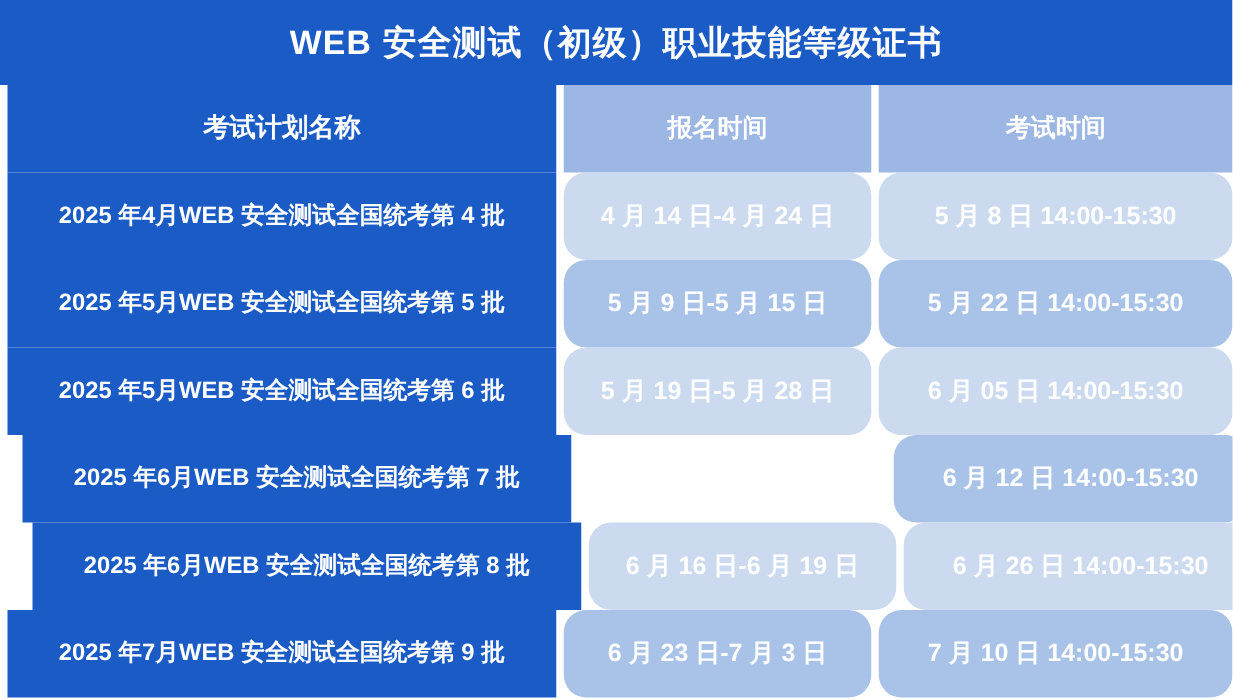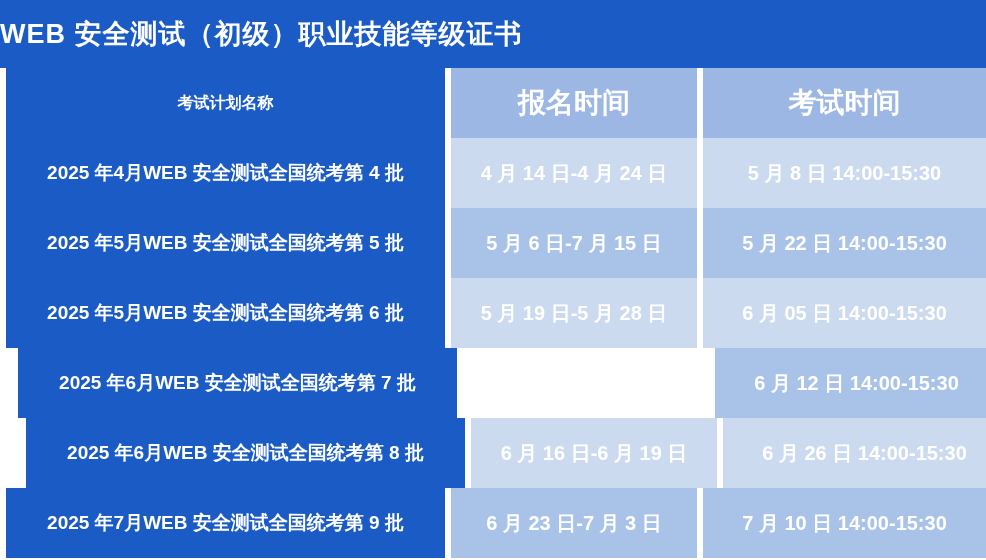--- a/index.html
+++ b/index.html
@@ -25,20 +25,21 @@
   
   .title-band {
     position: absolute;
     left: 0;
     top: 0;
     width: 986px;
     height: 68px;
     background: #1b5bc5;
     display: flex;
     align-items: center;
+    justify-content: center;
   }
   .title-text {
     color: #ffffff;
     font-size: 27px;
     font-weight: bold;
     letter-spacing: 1px;
     white-space: nowrap;
     line-height: 1;
   }
 
@@ -72,40 +73,41 @@
   }
 
   
   .col-name   { left: 6px;   width: 439px; }
   .col-reg    { left: 451px; width: 246px; }
   .col-exam   { left: 703px; width: 283px; }
 
   
   .row-header .col-name {
     background: #1b5bc5;
-    font-size: 16px;
+    font-size: 21px;
     font-weight: bold;
   }
   .row-header .col-reg,
   .row-header .col-exam {
     background: #9db7e4;
-    font-size: 28px;
+    font-size: 20px;
     font-weight: bold;
   }
 
   
   .row-data .col-name {
     background: #1b5bc5;
     font-size: 19px;
     font-weight: bold;
   }
   .row-data .col-reg,
   .row-data .col-exam {
     font-size: 20px;
     font-weight: bold;
+    border-radius: 18px;
   }
   
   .tint-light .col-reg,
   .tint-light .col-exam {
     background: #ccdaef;
   }
   .tint-dark .col-reg,
   .tint-dark .col-exam {
     background: #a8c2e8;
   }
@@ -128,21 +130,21 @@
     </div>
 
     <div class="row row-data tint-light" style="top:70px;">
       <div class="cell col-name">2025 年4月WEB 安全测试全国统考第 4 批</div>
       <div class="cell col-reg">4 月 14 日-4 月 24 日</div>
       <div class="cell col-exam">5 月 8 日  14:00-15:30</div>
     </div>
 
     <div class="row row-data tint-dark" style="top:140px;">
       <div class="cell col-name">2025 年5月WEB 安全测试全国统考第 5 批</div>
-      <div class="cell col-reg">5 月 6 日-7 月 15 日</div>
+      <div class="cell col-reg">5 月 9 日-5 月 15 日</div>
       <div class="cell col-exam">5 月 22 日  14:00-15:30</div>
     </div>
 
     <div class="row row-data tint-light" style="top:210px;padding-left:23px;">
       <div class="cell col-name">2025 年5月WEB 安全测试全国统考第 6 批</div>
       <div class="cell col-reg">5 月 19 日-5 月 28 日</div>
       <div class="cell col-exam">6 月 05 日  14:00-15:30</div>
     </div>
 
     <div class="row row-data tint-dark" style="top:280px;margin-left:12px;">

